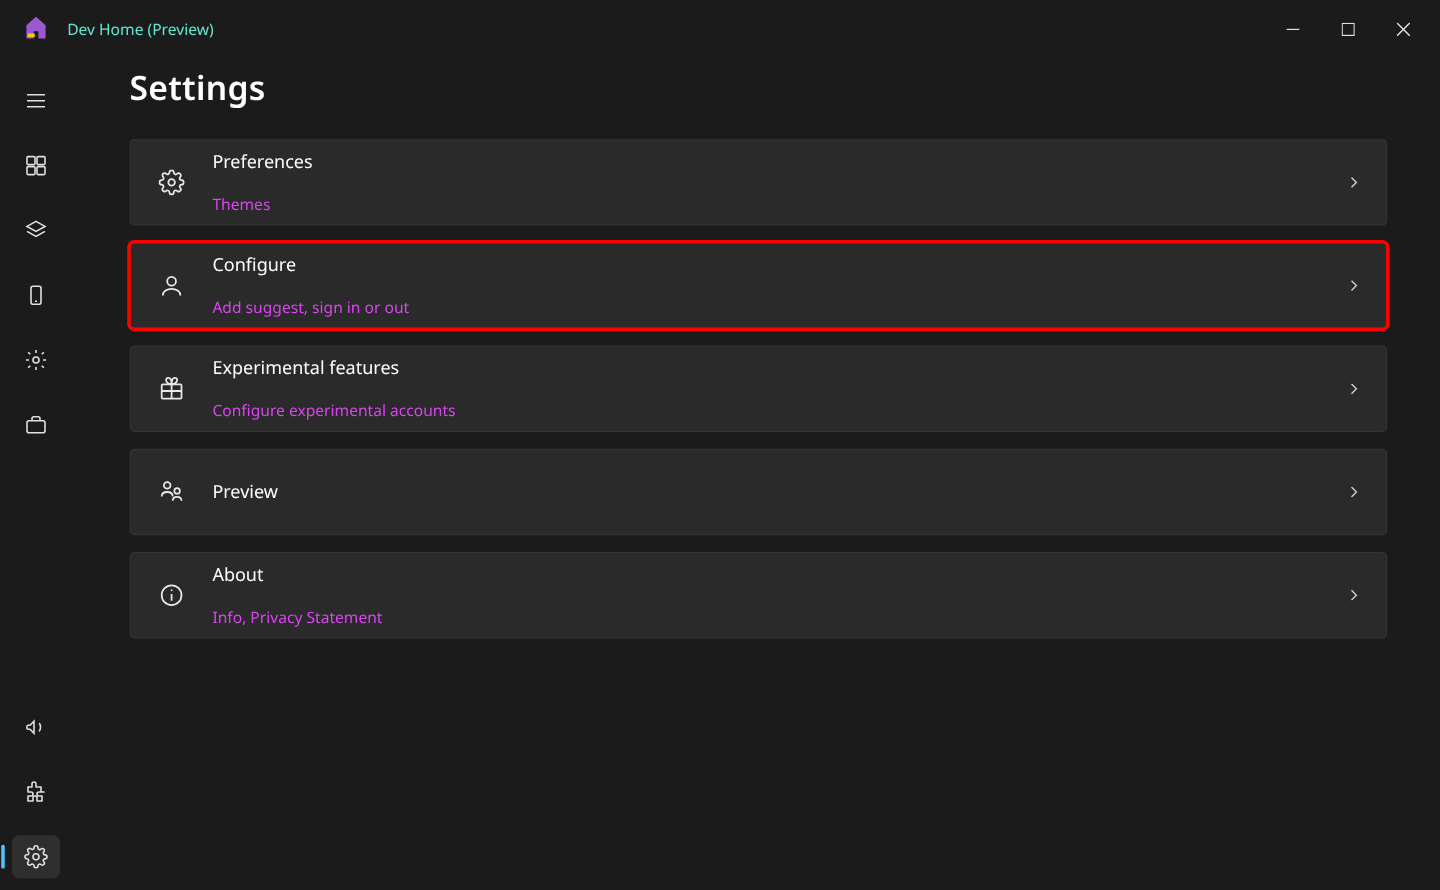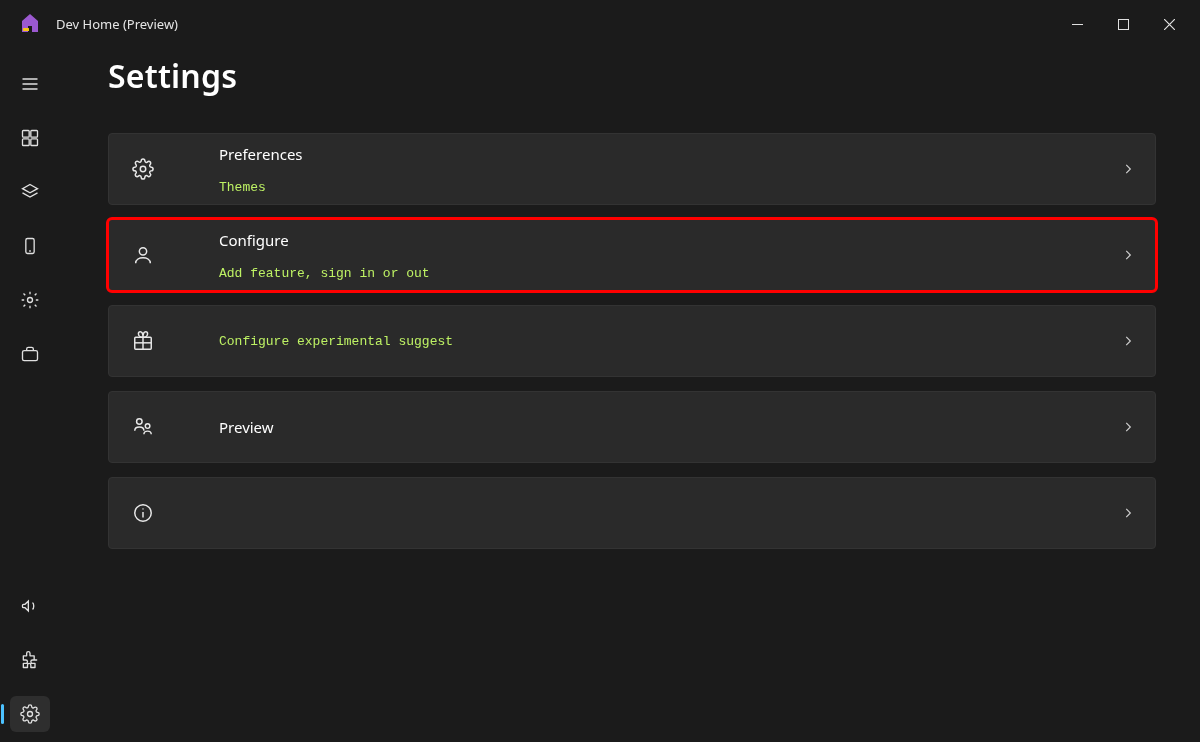--- a/index.html
+++ b/index.html
@@ -15,21 +15,21 @@
       height: 48px;
       display: flex;
       align-items: center;
       padding: 0 8px 0 16px;
     }
     .app-icon {
       width: 28px; height: 28px;
       display: flex; align-items: center; justify-content: center;
       margin-right: 12px;
     }
-    .app-title { font-size: 13px; color: #e5e5e5; }
+    .app-title { font-size: 13px; color: #5eead4; }
     .win-controls {
       margin-left: auto;
       display: flex;
     }
     .win-btn {
       width: 46px; height: 40px;
       display: flex; align-items: center; justify-content: center;
       color: #e0e0e0;
     }
     .root {
@@ -61,46 +61,46 @@
       position: absolute;
       left: -9px; top: 8px; bottom: 8px; width: 3px;
       background: #4cc2ff;
       border-radius: 2px;
     }
     .content {
       flex: 1;
       padding: 6px 44px 0 48px;
     }
     .page-title {
-      font-size: 32px;
+      font-size: 28px;
       font-weight: 600;
-      margin-bottom: 36px;
+      margin-bottom: 24px;
       letter-spacing: .2px;
     }
     .card {
       background: #2a2a2a;
       border: 1px solid #333;
       border-radius: 4px;
       height: 72px;
       display: flex;
       align-items: center;
       padding: 0 20px;
       margin-bottom: 14px;
       cursor: pointer;
     }
     .card-icon {
       width: 28px;
       display: flex; align-items: center; justify-content: center;
       color: #e8e8e8;
       margin-right: 20px;
     }
     .card-icon svg { width: 22px; height: 22px; }
-    .card-text { display: flex; flex-direction: column; gap: 16px; margin-left: 42px; }
+    .card-text { display: flex; flex-direction: column; gap: 16px; }
     .card-title { font-size: 15px; color: #ffffff; }
-    .card-sub { font-size: 13px; color: #bef264; font-family: Liberation Mono, monospace; }
+    .card-sub { font-size: 13px; color: #d946ef; }
     .card-chevron {
       margin-left: auto;
       color: #cfcfcf;
       display: flex; align-items: center;
     }
     .highlighted {
       outline: 3px solid #ff0000;
       outline-offset: -1px;
     }
   </style>
@@ -219,40 +219,41 @@
 
     <div class="card highlighted">
       <div class="card-icon">
         <svg viewBox="0 0 24 24" fill="none" stroke="currentColor" stroke-width="1.6">
             <circle cx="12" cy="8" r="4"></circle>
             <path d="M4 21c0-4 4-6 8-6s8 2 8 6"></path>
           </svg>
       </div>
       <div class="card-text">
         <div class="card-title">Configure</div>
-        <div class="card-sub">Add feature, sign in or out</div>
+        <div class="card-sub">Add suggest, sign in or out</div>
       </div>
       <div class="card-chevron">
         <svg width="14" height="14" viewBox="0 0 24 24" fill="none" stroke="currentColor" stroke-width="2">
             <polyline points="9,5 16,12 9,19"></polyline>
           </svg>
       </div>
     </div>
 
     <div class="card">
       <div class="card-icon">
         <svg viewBox="0 0 24 24" fill="none" stroke="currentColor" stroke-width="1.6">
             <rect x="3" y="8" width="18" height="13" rx="1"></rect>
             <line x1="12" y1="8" x2="12" y2="21"></line>
             <line x1="3" y1="14" x2="21" y2="14"></line>
             <path d="M12 8c-3 0-5-2-5-4 0-1 1-2 2-2 2 0 3 3 3 6zM12 8c3 0 5-2 5-4 0-1-1-2-2-2-2 0-3 3-3 6z"></path>
           </svg>
       </div>
       <div class="card-text">
-        <div class="card-sub">Configure experimental suggest</div>
+        <div class="card-title">Experimental features</div>
+        <div class="card-sub">Configure experimental accounts</div>
       </div>
       <div class="card-chevron">
         <svg width="14" height="14" viewBox="0 0 24 24" fill="none" stroke="currentColor" stroke-width="2">
             <polyline points="9,5 16,12 9,19"></polyline>
           </svg>
       </div>
     </div>
 
     <div class="card">
       <div class="card-icon">
@@ -274,20 +275,24 @@
     </div>
 
     <div class="card">
       <div class="card-icon">
         <svg viewBox="0 0 24 24" fill="none" stroke="currentColor" stroke-width="1.6">
             <circle cx="12" cy="12" r="9"></circle>
             <line x1="12" y1="11" x2="12" y2="17"></line>
             <circle cx="12" cy="7.5" r="0.8" fill="currentColor" stroke="none"></circle>
           </svg>
       </div>
+      <div class="card-text">
+        <div class="card-title">About</div>
+        <div class="card-sub">Info, Privacy Statement</div>
+      </div>
       <div class="card-chevron">
         <svg width="14" height="14" viewBox="0 0 24 24" fill="none" stroke="currentColor" stroke-width="2">
             <polyline points="9,5 16,12 9,19"></polyline>
           </svg>
       </div>
     </div>
 
   </div>
 </div>
 

